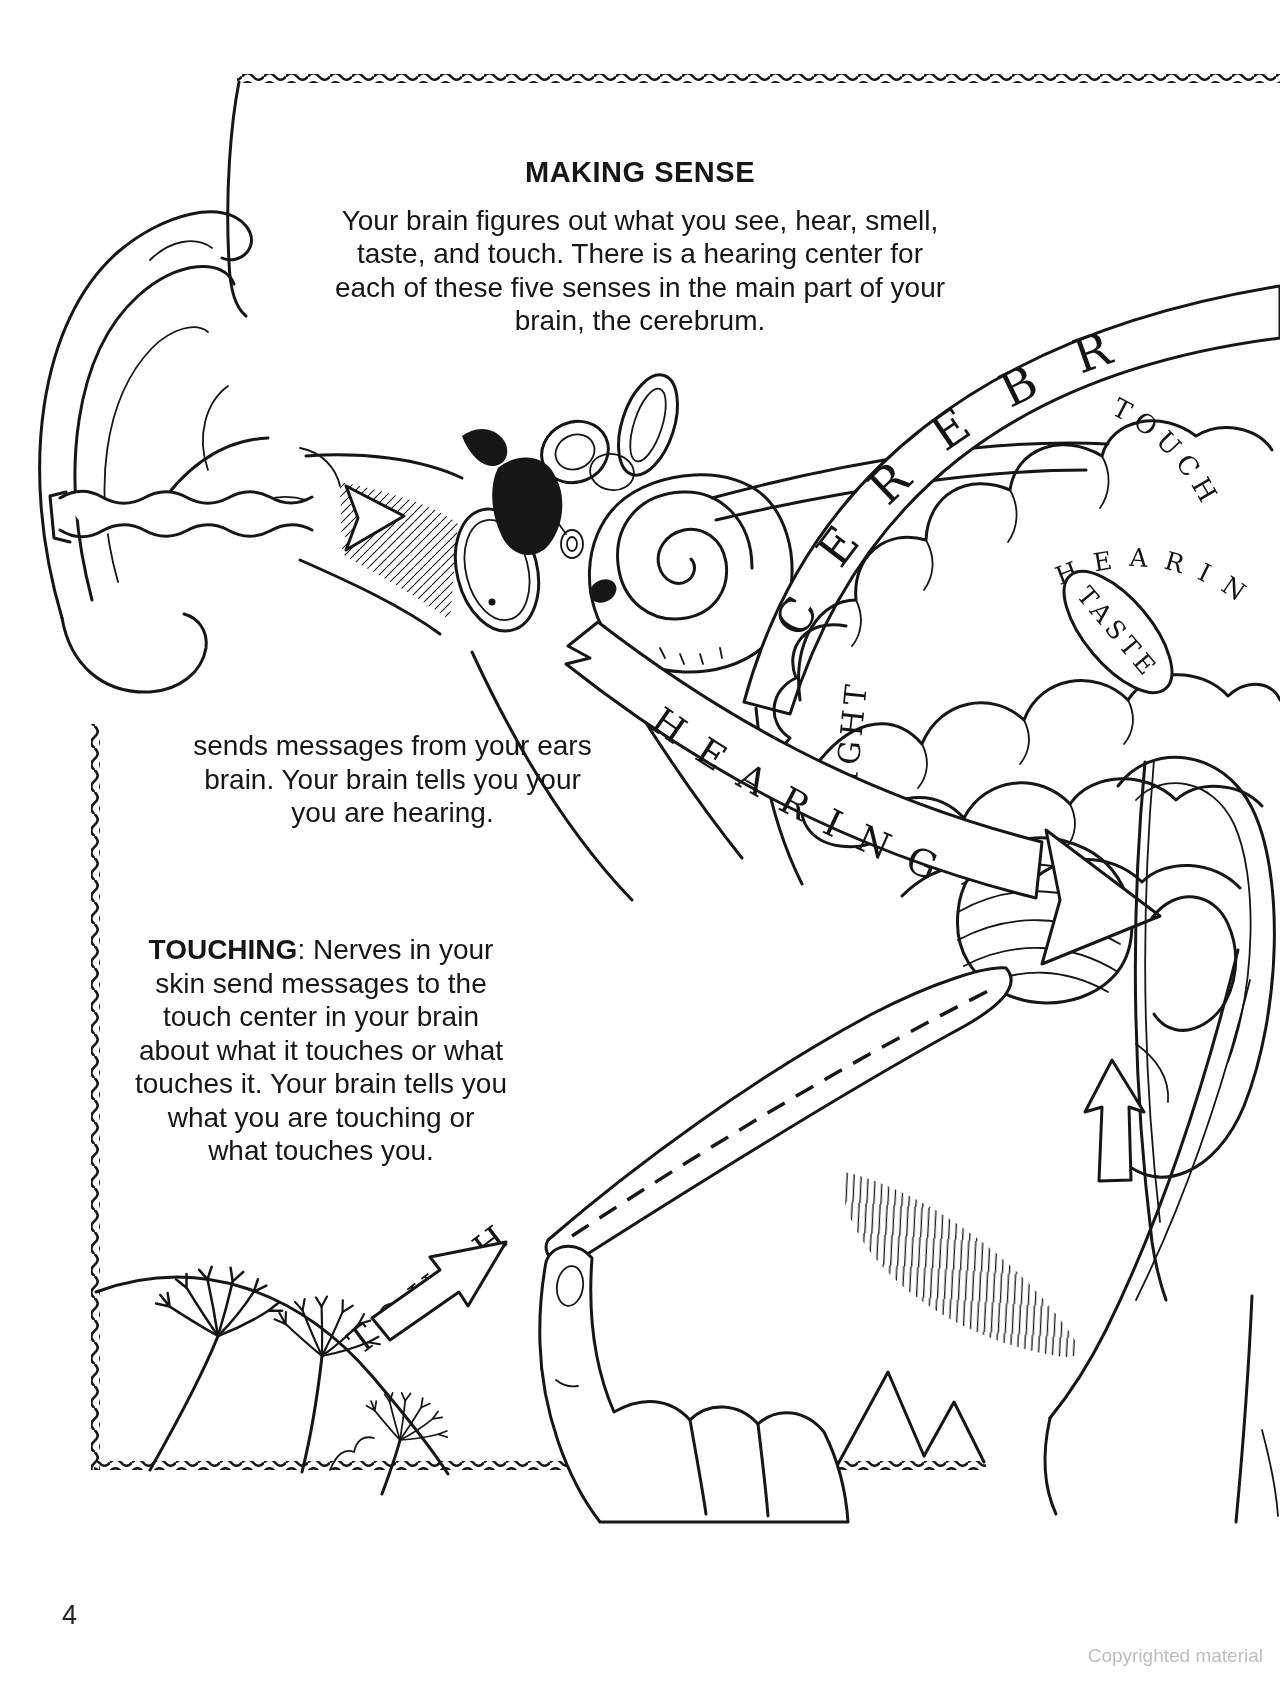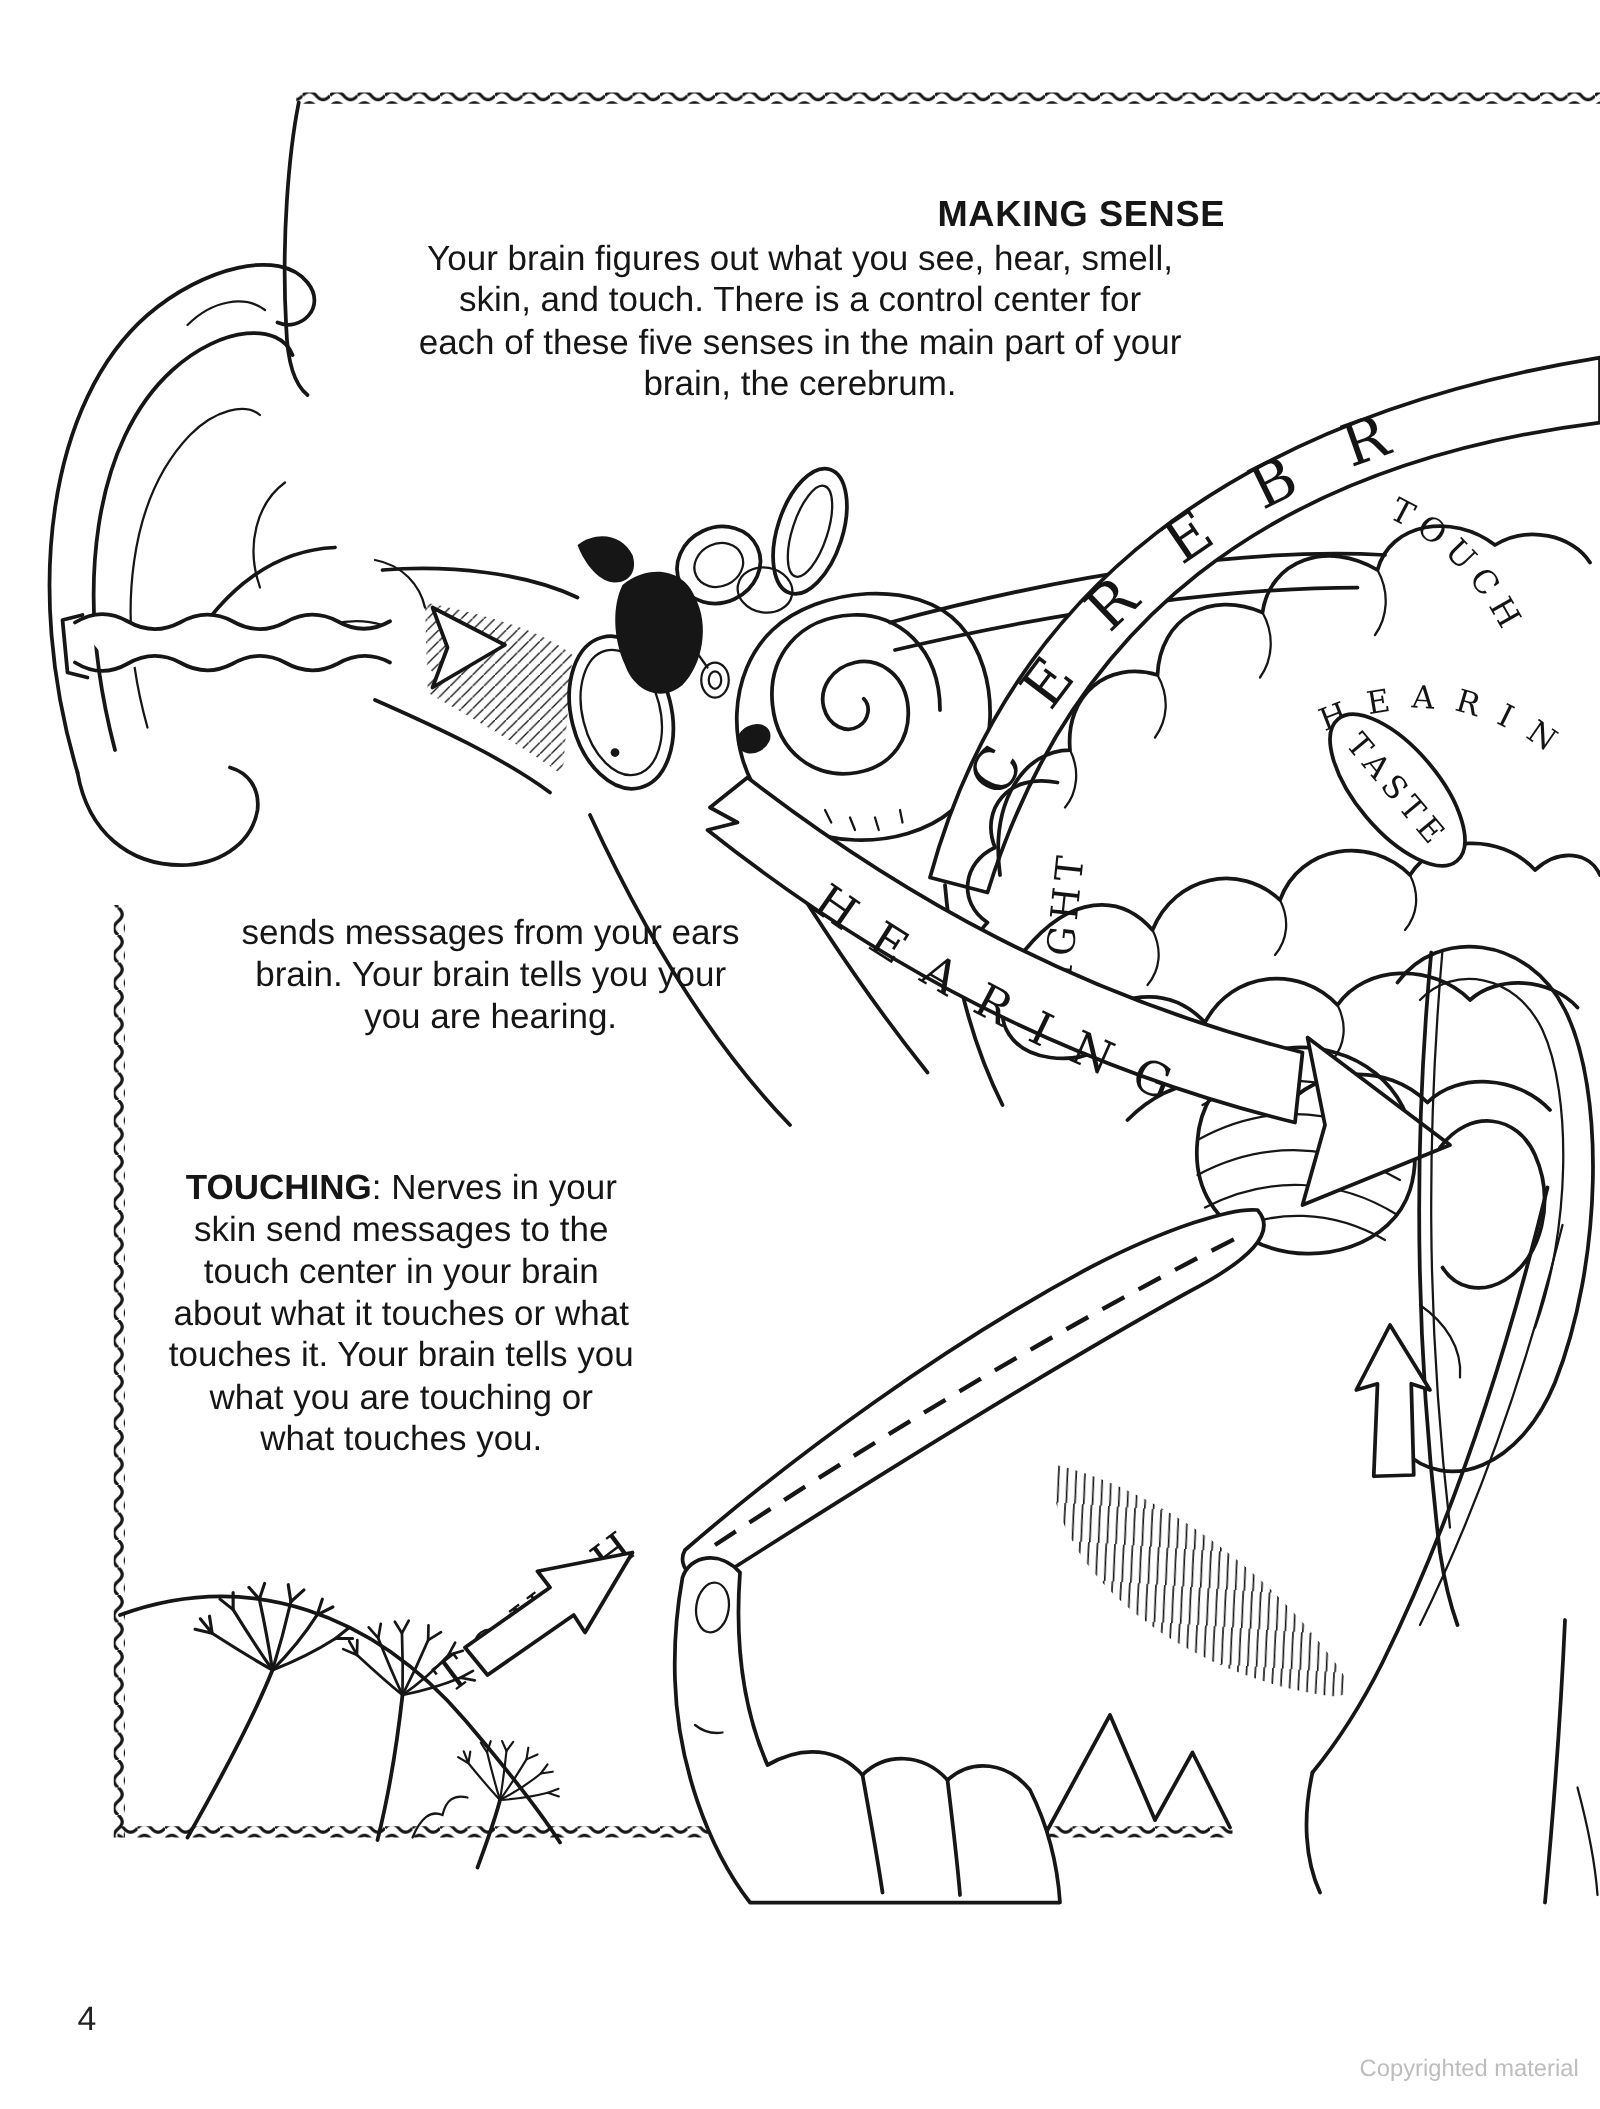--- a/index.html
+++ b/index.html
@@ -1,19 +1,19 @@
 <!DOCTYPE html>
 <html><head>
 <meta charset="utf-8">
 <style>
   html,body{margin:0;padding:0;background:#ffffff;}
   body{width:1280px;height:1687px;position:relative;overflow:hidden;
        font-family:"Liberation Sans",sans-serif;color:#111;}
   .txtblock{position:absolute;text-align:center;font-size:28px;line-height:33.5px;color:#161616;}
-  .ttl{font-size:29px;font-weight:bold;letter-spacing:.5px;margin-bottom:0;text-align:right;}
+  .ttl{font-size:29px;font-weight:bold;letter-spacing:.5px;margin-bottom:14px;}
   .bold{font-weight:bold;}
   #pageno{position:absolute;left:62px;top:1600px;font-size:27px;color:#222;}
   #watermark{position:absolute;left:1023px;top:1645px;width:240px;text-align:right;
              font-size:19px;color:#bdbdbd;}
   svg{position:absolute;left:0;top:0;}
   .ln{fill:none;stroke:#161616;stroke-width:3;stroke-linecap:round;stroke-linejoin:round;}
   .lnf{fill:#ffffff;stroke:#161616;stroke-width:3;stroke-linejoin:round;}
   .thin{fill:none;stroke:#161616;stroke-width:1.8;stroke-linecap:round;}
   .lbl{font-family:"DejaVu Serif","Liberation Serif",serif;fill:#141414;}
   .lbl-cereb{font-size:47px;letter-spacing:44px;}
@@ -186,21 +186,21 @@
 
   <g>
     <text class="lbl lbl-toucharrow" transform="translate(360,1356) rotate(-37)">TOUCH</text>
     <path class="lnf" d="M372,1318 L440,1270 L430,1257 L506,1242 L468,1306 L459,1292 L390,1340 Z"></path>
   </g>
 </svg>
 
 <div class="txtblock" style="left:300px;top:156px;width:680px;">
   <div class="ttl">MAKING SENSE</div>
   <div>Your brain figures out what you see, hear, smell,</div>
-  <div>skin, and touch. There is a control center for</div>
+  <div>taste, and touch. There is a hearing center for</div>
   <div>each of these five senses in the main part of your</div>
   <div>brain, the cerebrum.</div>
 </div>
 
 <div class="txtblock" style="left:140px;top:729px;width:505px;">
   <div>sends messages from your ears</div>
   <div>brain. Your brain tells you your</div>
   <div>you are hearing.</div>
 </div>
 

